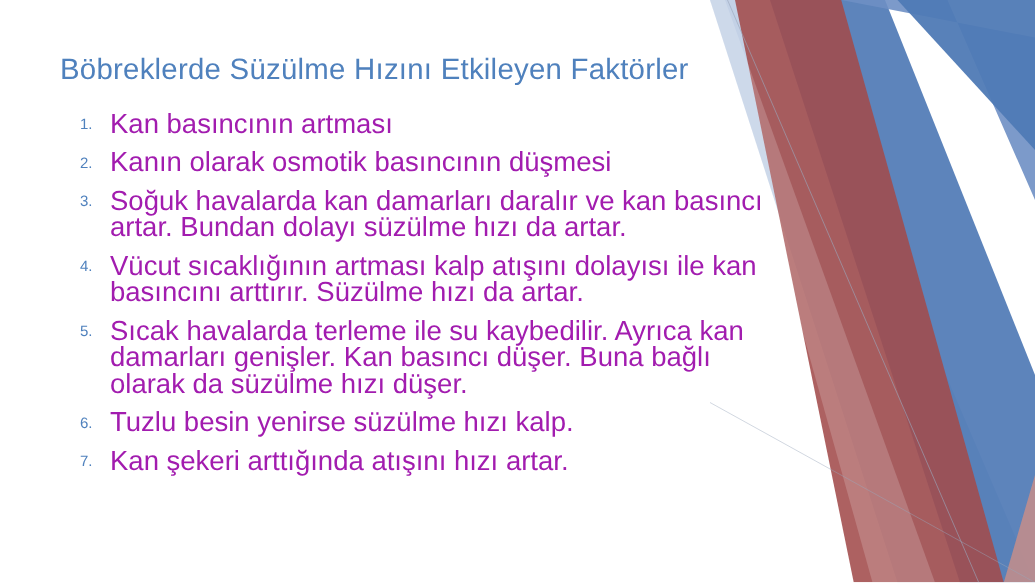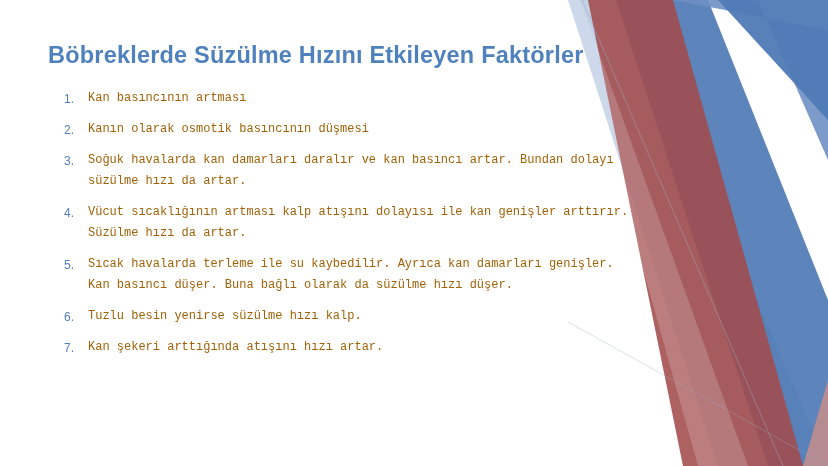--- a/index.html
+++ b/index.html
@@ -38,21 +38,20 @@
   }
   .title {
     position: absolute;
     left: 48px;
     top: 42px;
     width: 570px;
     font-size: 23.5px;
     color: #4f81bd;
     letter-spacing: 0.2px;
     white-space: nowrap;
-    font-weight: bold;
   }
   .list {
     position: absolute;
     left: 44px;
     top: 88px;
     width: 590px;
   }
   .item {
     display: flex;
     align-items: flex-start;
@@ -64,24 +63,23 @@
     text-align: right;
     font-size: 12px;
     color: #4f81bd;
     padding-top: 4px;
     padding-right: 0;
     box-sizing: border-box;
   }
   .txt {
     flex: 1 1 auto;
     padding-left: 14px;
-    font-size: 12px;
+    font-size: 22px;
     line-height: 21px;
-    color: #a16207;
-    font-family: Liberation Mono, monospace;
+    color: #a21caf;
   }
 </style>
 </head>
 <body>
 
 <div class="slide">
 
   <div class="deco">
     <svg width="260" height="466" viewBox="0 0 260 466" preserveAspectRatio="none">
       <polygon points="0,0 60,0 260,466 150,466" fill="#b9c9e2" opacity="0.85"></polygon>
@@ -112,21 +110,21 @@
         <div class="txt">Kanın olarak osmotik basıncının düşmesi</div>
       </div>
 
       <div class="item">
         <div class="num">3.</div>
         <div class="txt">Soğuk havalarda kan damarları daralır ve kan basıncı artar. Bundan dolayı süzülme hızı da artar.</div>
       </div>
 
       <div class="item">
         <div class="num">4.</div>
-        <div class="txt">Vücut sıcaklığının artması kalp atışını dolayısı ile kan genişler arttırır. Süzülme hızı da artar.</div>
+        <div class="txt">Vücut sıcaklığının artması kalp atışını dolayısı ile kan basıncını arttırır. Süzülme hızı da artar.</div>
       </div>
 
       <div class="item">
         <div class="num">5.</div>
         <div class="txt">Sıcak havalarda terleme ile su kaybedilir. Ayrıca kan damarları genişler. Kan basıncı düşer. Buna bağlı olarak da süzülme hızı düşer.</div>
       </div>
 
       <div class="item">
         <div class="num">6.</div>
         <div class="txt">Tuzlu besin yenirse süzülme hızı kalp.</div>

